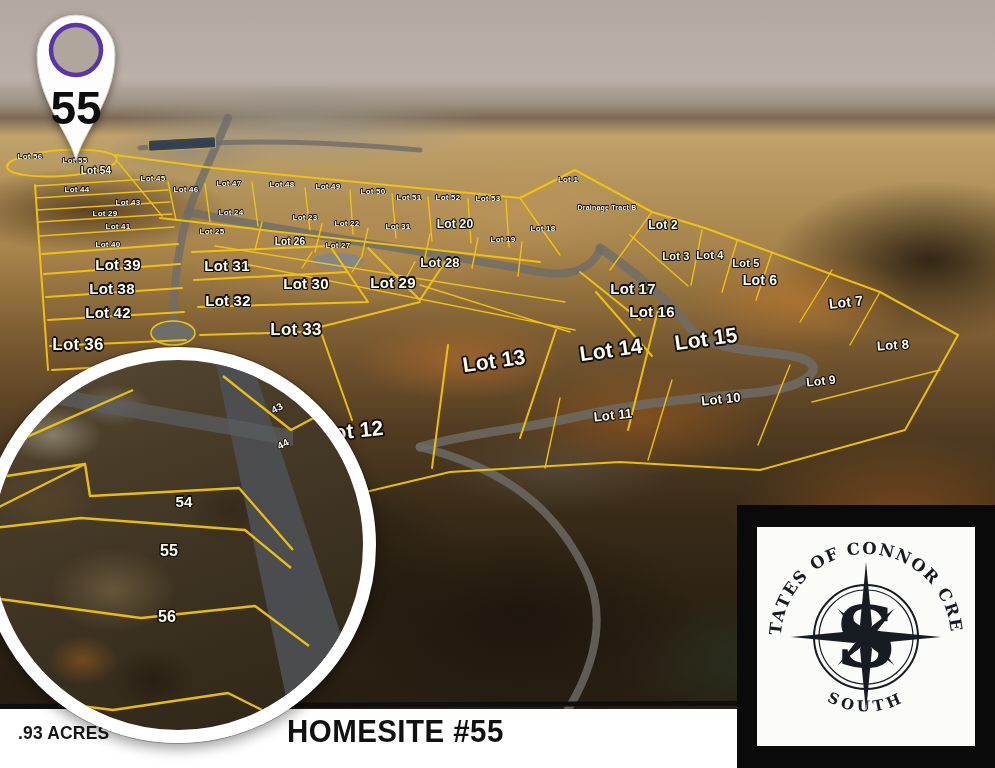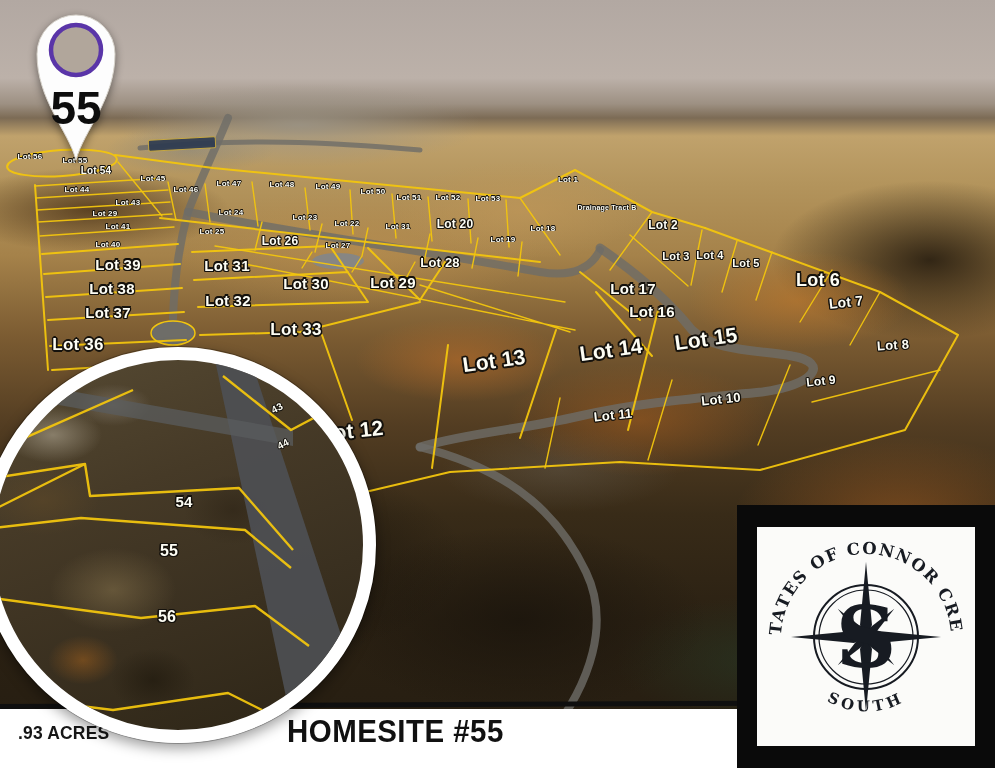--- a/index.html
+++ b/index.html
@@ -114,39 +114,39 @@
       <span class="lot" style="left: 118px; top: 226px; font-size: 8px; transform: translate(-50%, -50%) rotate(0deg);">Lot 41</span>
       <span class="lot" style="left: 108px; top: 244px; font-size: 8px; transform: translate(-50%, -50%) rotate(0deg);">Lot 40</span>
       <span class="lot" style="left: 231px; top: 212px; font-size: 8px; transform: translate(-50%, -50%) rotate(0deg);">Lot 24</span>
       <span class="lot" style="left: 212px; top: 231px; font-size: 8px; transform: translate(-50%, -50%) rotate(0deg);">Lot 25</span>
       <span class="lot" style="left: 305px; top: 217px; font-size: 8px; transform: translate(-50%, -50%) rotate(0deg);">Lot 23</span>
       <span class="lot" style="left: 347px; top: 223px; font-size: 8px; transform: translate(-50%, -50%) rotate(0deg);">Lot 22</span>
       <span class="lot" style="left: 398px; top: 226px; font-size: 8px; transform: translate(-50%, -50%) rotate(0deg);">Lot 31</span>
       <span class="lot" style="left: 455px; top: 224px; font-size: 12px; transform: translate(-50%, -50%) rotate(0deg);">Lot 20</span>
       <span class="lot" style="left: 503px; top: 239px; font-size: 8px; transform: translate(-50%, -50%) rotate(0deg);">Lot 19</span>
       <span class="lot" style="left: 543px; top: 228px; font-size: 8px; transform: translate(-50%, -50%) rotate(0deg);">Lot 18</span>
-      <span class="lot" style="left: 280px; top: 241px; font-size: 12px; transform: translate(-50%, -50%) rotate(0deg);">Lot 26</span>
+      <span class="lot" style="left: 290px; top: 241px; font-size: 10px; transform: translate(-50%, -50%) rotate(0deg);">Lot 26</span>
       <span class="lot" style="left: 338px; top: 245px; font-size: 8px; transform: translate(-50%, -50%) rotate(0deg);">Lot 27</span>
       <span class="lot" style="left: 118px; top: 264px; font-size: 15px; transform: translate(-50%, -50%) rotate(0deg);">Lot 39</span>
       <span class="lot" style="left: 112px; top: 288px; font-size: 15px; transform: translate(-50%, -50%) rotate(0deg);">Lot 38</span>
-      <span class="lot" style="left: 108px; top: 312px; font-size: 15px; transform: translate(-50%, -50%) rotate(0deg);">Lot 37</span>
+      <span class="lot" style="left: 108px; top: 312px; font-size: 15px; transform: translate(-50%, -50%) rotate(0deg);">Lot 42</span>
       <span class="lot" style="left: 78px; top: 345px; font-size: 17px; transform: translate(-50%, -50%) rotate(0deg);">Lot 36</span>
       <span class="lot" style="left: 227px; top: 265px; font-size: 15px; transform: translate(-50%, -50%) rotate(0deg);">Lot 31</span>
       <span class="lot" style="left: 228px; top: 300px; font-size: 15px; transform: translate(-50%, -50%) rotate(0deg);">Lot 32</span>
       <span class="lot" style="left: 306px; top: 283px; font-size: 15px; transform: translate(-50%, -50%) rotate(0deg);">Lot 30</span>
       <span class="lot" style="left: 296px; top: 330px; font-size: 17px; transform: translate(-50%, -50%) rotate(0deg);">Lot 33</span>
       <span class="lot" style="left: 393px; top: 282px; font-size: 15px; transform: translate(-50%, -50%) rotate(0deg);">Lot 29</span>
       <span class="lot" style="left: 440px; top: 262px; font-size: 13px; transform: translate(-50%, -50%) rotate(0deg);">Lot 28</span>
       <span class="lot" style="left: 633px; top: 288px; font-size: 15px; transform: translate(-50%, -50%) rotate(0deg);">Lot 17</span>
       <span class="lot" style="left: 652px; top: 311px; font-size: 15px; transform: translate(-50%, -50%) rotate(0deg);">Lot 16</span>
       <span class="lot" style="left: 663px; top: 225px; font-size: 12px; transform: translate(-50%, -50%) rotate(0deg);">Lot 2</span>
       <span class="lot" style="left: 676px; top: 256px; font-size: 11px; transform: translate(-50%, -50%) rotate(0deg);">Lot 3</span>
       <span class="lot" style="left: 710px; top: 255px; font-size: 11px; transform: translate(-50%, -50%) rotate(0deg);">Lot 4</span>
       <span class="lot" style="left: 746px; top: 263px; font-size: 11px; transform: translate(-50%, -50%) rotate(0deg);">Lot 5</span>
-      <span class="lot" style="left: 818px; top: 280px; font-size: 18px; transform: translate(-50%, -50%) rotate(0deg);">Lot 6</span>
+      <span class="lot" style="left: 760px; top: 280px; font-size: 14px; transform: translate(-50%, -50%) rotate(0deg);">Lot 6</span>
       <span class="lot" style="left: 846px; top: 302px; font-size: 14px; transform: translate(-50%, -50%) rotate(-6deg);">Lot 7</span>
       <span class="lot" style="left: 893px; top: 345px; font-size: 13px; transform: translate(-50%, -50%) rotate(-4deg);">Lot 8</span>
       <span class="lot" style="left: 821px; top: 381px; font-size: 12px; transform: translate(-50%, -50%) rotate(-6deg);">Lot 9</span>
       <span class="lot" style="left: 721px; top: 399px; font-size: 13px; transform: translate(-50%, -50%) rotate(-6deg);">Lot 10</span>
       <span class="lot" style="left: 613px; top: 415px; font-size: 13px; transform: translate(-50%, -50%) rotate(-6deg);">Lot 11</span>
       <span class="lot" style="left: 494px; top: 361px; font-size: 21px; transform: translate(-50%, -50%) rotate(-8deg);">Lot 13</span>
       <span class="lot" style="left: 611px; top: 350px; font-size: 21px; transform: translate(-50%, -50%) rotate(-8deg);">Lot 14</span>
       <span class="lot" style="left: 706px; top: 339px; font-size: 21px; transform: translate(-50%, -50%) rotate(-8deg);">Lot 15</span>
       <span class="lot" style="left: 352px; top: 431px; font-size: 21px; transform: translate(-50%, -50%) rotate(-6deg);">Lot 12</span>
       <span class="lot" style="left: 607px; top: 207px; font-size: 7px; transform: translate(-50%, -50%) rotate(0deg);">Drainage Tract B</span>

